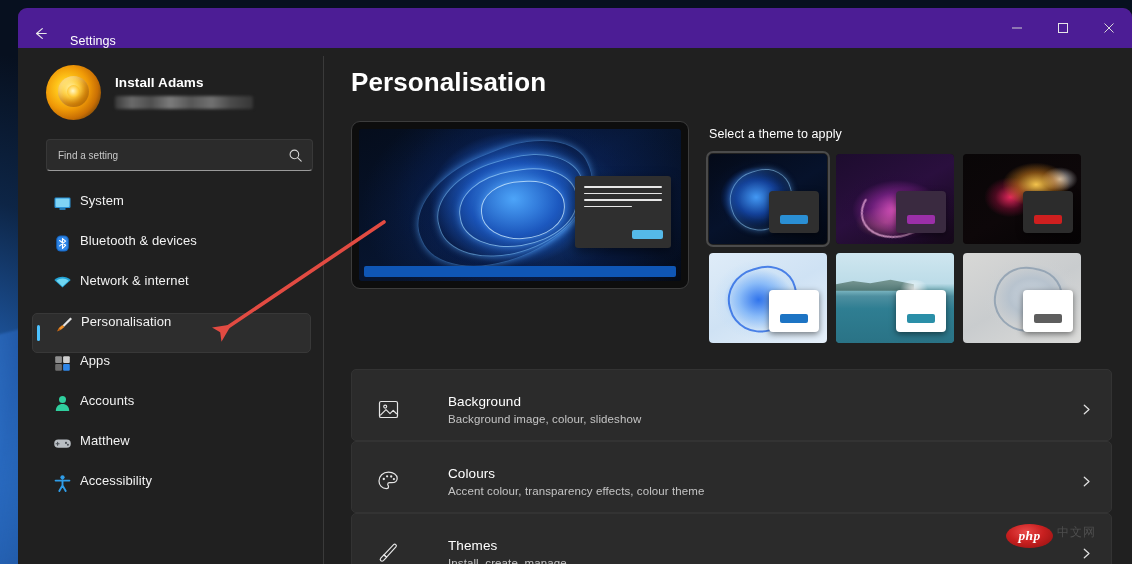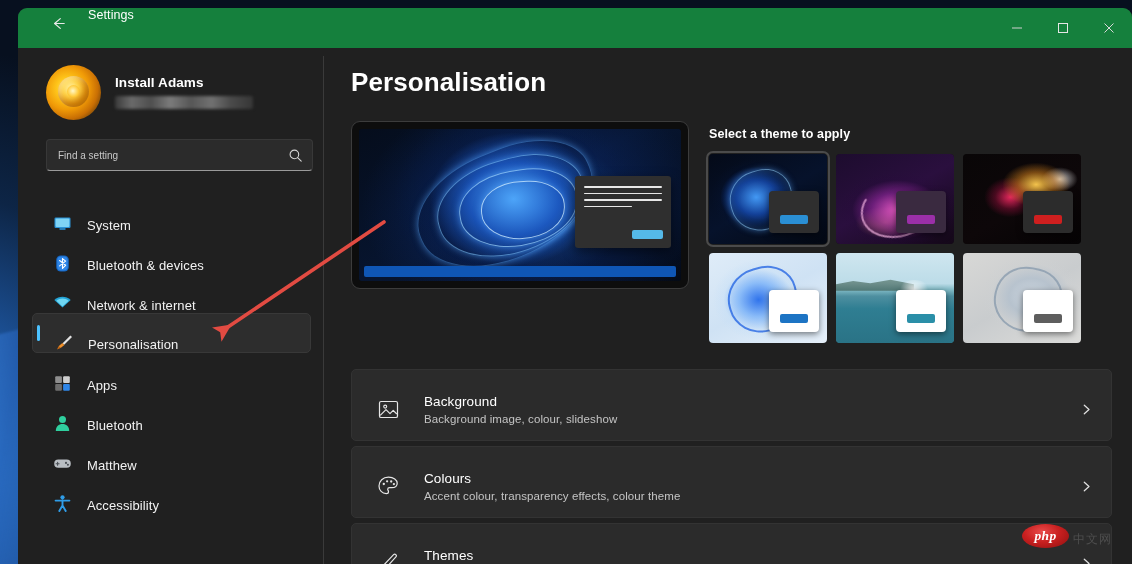--- a/index.html
+++ b/index.html
@@ -41,25 +41,24 @@
     overflow: hidden;
     display: flex;
     flex-direction: column;
   }
 
   
   .titlebar {
     height: 40px;
     flex: none;
     display: flex;
-    align-items: flex-start;
-    background: #15803d;
+    align-items: flex-end;
+    background: #4c1d95;
     position: relative;
     z-index: 5;
-    padding-left: 18px;
   }
   .back-btn {
     width: 34px; height: 30px;
     margin-left: 5px;
     display: flex; align-items: center; justify-content: center;
     border-radius: 5px;
   }
   .back-btn svg { display: block; }
   .win-title {
     font-size: 12.5px;
@@ -162,22 +161,22 @@
 
   
   .nav {
     margin-top: 22px;
     padding-left: 0;
   }
   .nav-item {
     position: relative;
     height: 40px;
     display: flex;
-    align-items: flex-end;
-    gap: 15px;
+    align-items: flex-start;
+    gap: 8px;
     padding-left: 20px;
     border-radius: 5px;
     margin-bottom: 0px;
   }
   .nav-item.selected {
     background: #2d2d2d;
     border: 1px solid #383838;
   }
   .nav-item.selected::before {
     content: "";
@@ -298,21 +297,21 @@
     left: 1.5%; right: 1.5%; bottom: 4px;
     height: 11px;
     border-radius: 2px;
     background: #0f56b5;
   }
 
   
   .themes-col { flex: 1; min-width: 0; padding-top: 6px; }
   .themes-head {
     font-size: 12.5px;
-    font-weight: bold;
+    font-weight: normal;
     color: #ffffff;
     margin-bottom: 13px;
     letter-spacing: .1px;
   }
   .themes-grid {
     display: grid;
     grid-template-columns: repeat(3, 118px);
     gap: 9px 9px;
   }
   .thumb {
@@ -425,22 +424,22 @@
   
   .rows { margin-top: 26px; }
   .row {
     height: 72px;
     background: #2b2b2b;
     border: 1px solid #333333;
     border-radius: 5px;
     display: flex;
     align-items: center;
     padding: 8px 16px 0 22px;
-    margin-bottom: 5px;
-    position: relative;
+    position: relative;
+    gap: 24px;
   }
   .row-ico {
     width: 28px; height: 28px;
     flex: none;
     margin-right: 22px;
     display: flex; align-items: center; justify-content: center;
   }
   .row-ico svg { display: block; }
   .row-text { flex: 1; min-width: 0; }
   .row-title {
@@ -455,23 +454,23 @@
     letter-spacing: .1px;
   }
   .row-chev {
     width: 18px; flex: none;
     display: flex; align-items: center; justify-content: center;
   }
 
   
   .watermark {
     position: absolute;
-    right: 20px; bottom: 16px;
-    display: flex;
-    align-items: flex-end;
+    right: 36px; bottom: 16px;
+    display: flex;
+    align-items: flex-start;
     gap: 4px;
     z-index: 20;
   }
   .php-badge {
     width: 47px; height: 24px;
     border-radius: 50%;
     background: radial-gradient(ellipse at 42% 32%, #e94a4a 0%, #c92020 45%, #8d0f0f 100%);
     display: flex; align-items: center; justify-content: center;
     font-family: "Liberation Serif", serif;
     font-style: italic;
@@ -607,21 +606,21 @@
           <span class="nav-label">Apps</span>
         </div>
 
         <div class="nav-item">
           <span class="nav-ico">
             <svg width="19" height="19" viewBox="0 0 19 19">
               <circle cx="9.5" cy="5.4" r="3.5" fill="#2fcf9e"></circle>
               <path d="M2.8 17 C2.8 12.6 5.8 10.1 9.5 10.1 C13.2 10.1 16.2 12.6 16.2 17 Z" fill="#2fcf9e"></path>
             </svg>
           </span>
-          <span class="nav-label">Bluetooth</span>
+          <span class="nav-label">Accounts</span>
         </div>
 
 
         <div class="nav-item">
           <span class="nav-ico">
             <svg width="19" height="19" viewBox="0 0 19 19">
               <rect x="1.2" y="5.6" width="16.6" height="8.2" rx="4.1" fill="#b9bec3"></rect>
               <path d="M4.6 8.2 V11.2 M3.1 9.7 H6.1" stroke="#4a4f55" stroke-width="1.1" stroke-linecap="round"></path>
               <circle cx="13.0" cy="8.9" r="1.05" fill="#4a4f55"></circle>
               <circle cx="14.9" cy="10.8" r="1.05" fill="#4a4f55"></circle>

